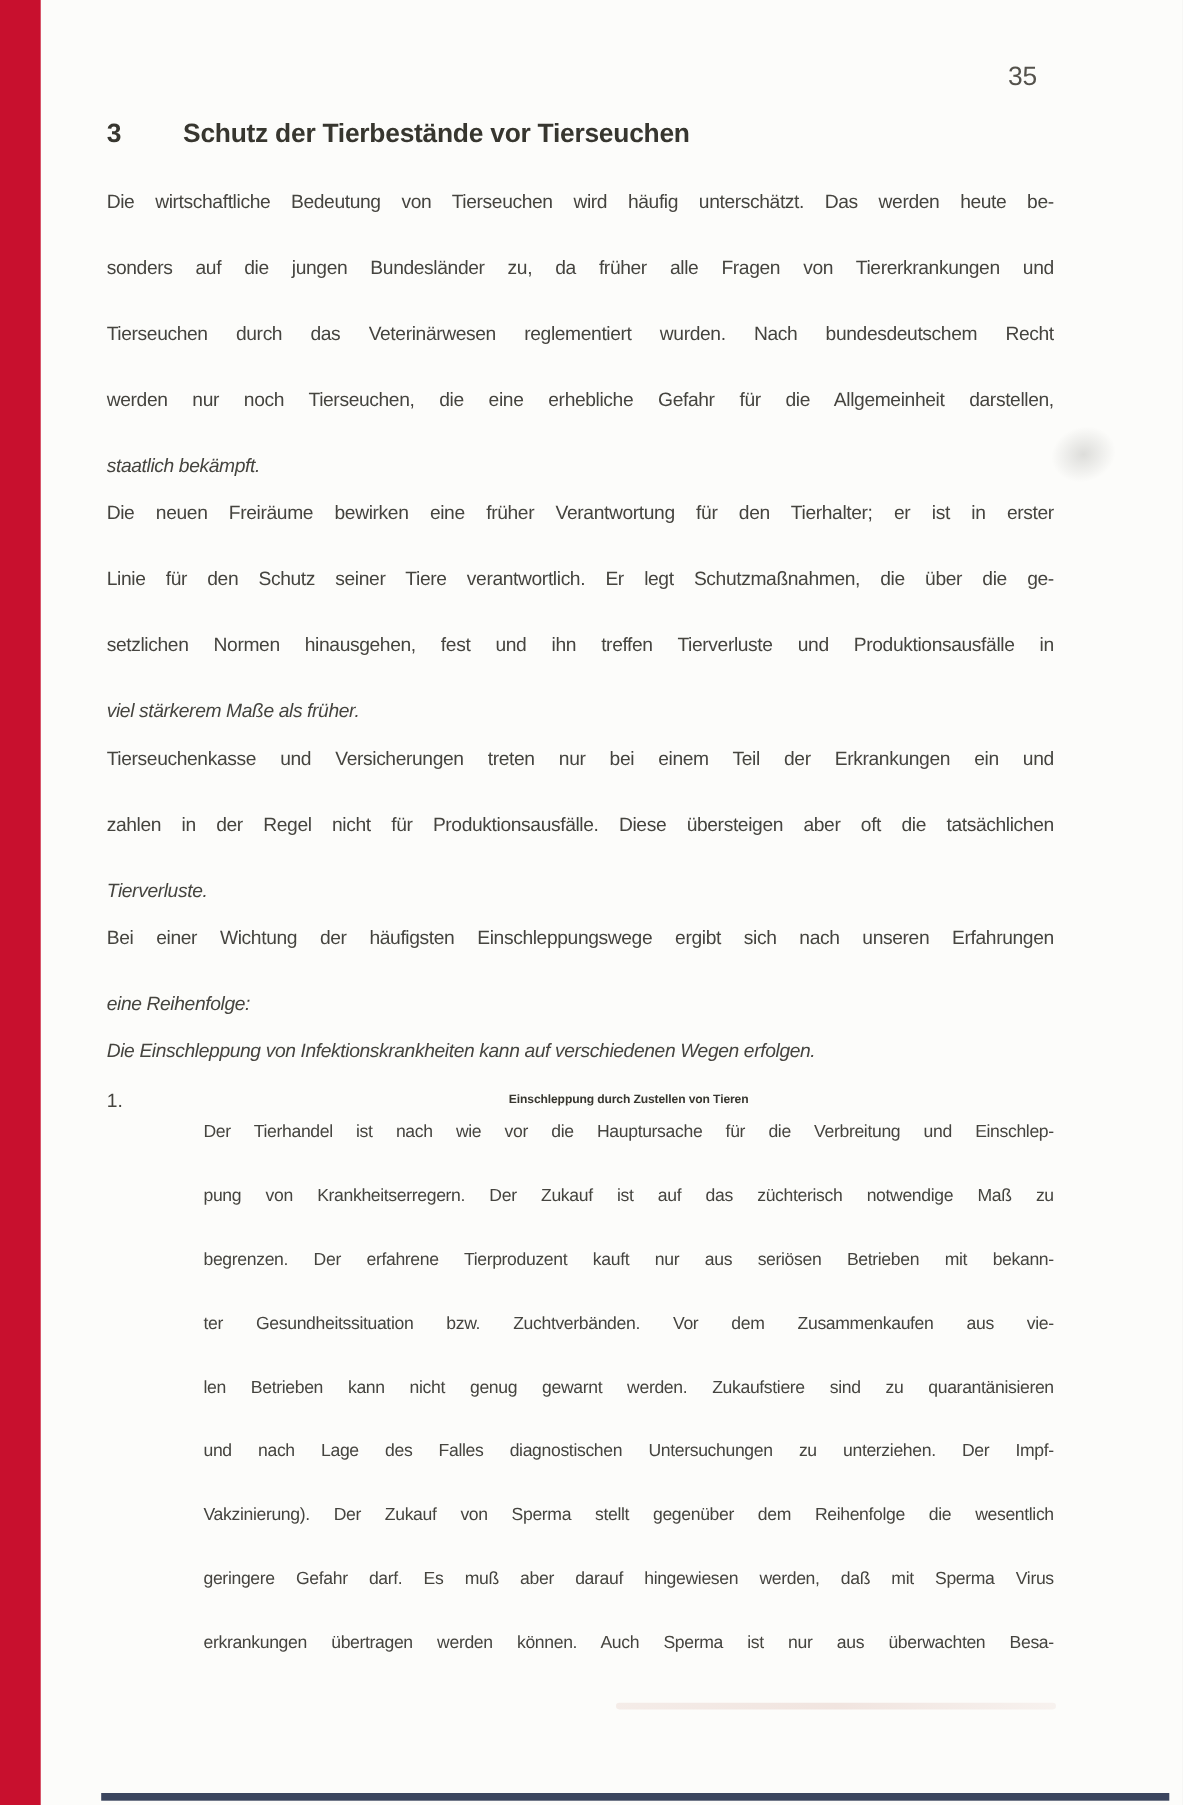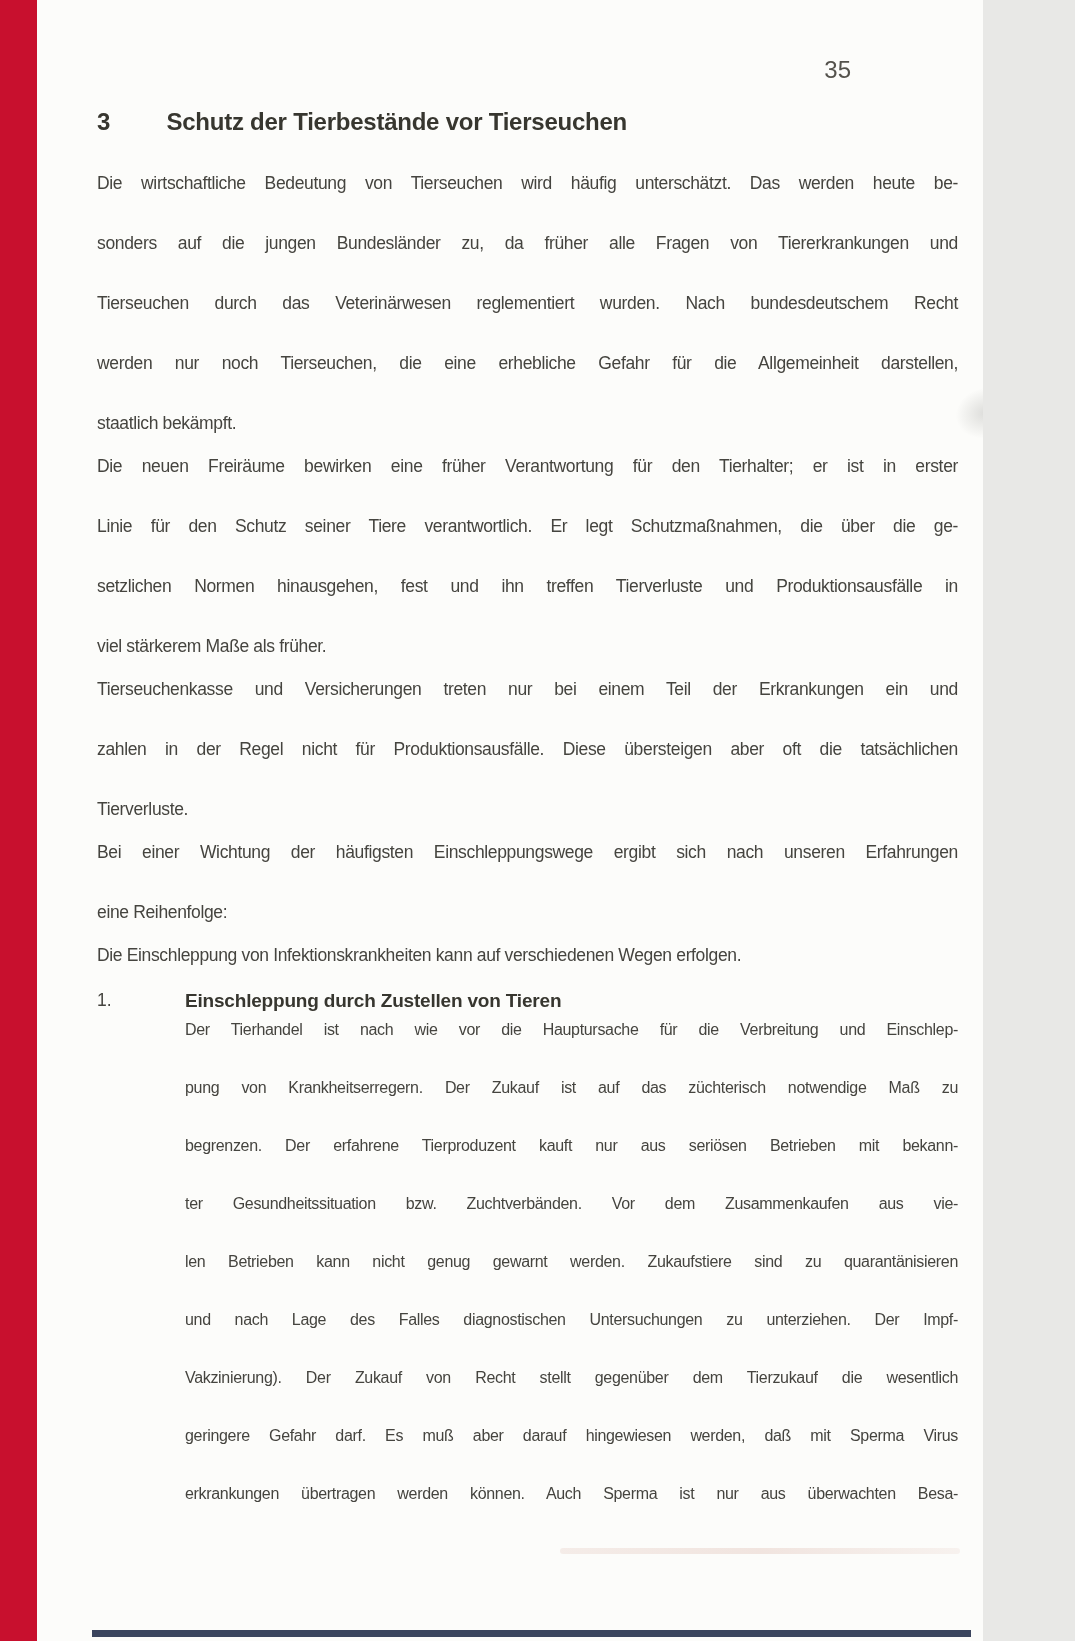--- a/index.html
+++ b/index.html
@@ -2,21 +2,21 @@
 <html><head>
 <meta charset="utf-8">
 <style>
   html,body { margin:0; padding:0; }
   body {
     font-family: "Liberation Sans", "DejaVu Sans", sans-serif;
     background:#e8e8e6;
   }
   .page {
     position:relative;
-    width:983px; height:1641px;
+    width:1075px; height:1641px;
     background:#fcfcfa;
     overflow:hidden;
     color:#45443f;
   }
   .accent-strip {
     position:absolute; left:0; top:0;
     width:37px; height:100%;
     background:#c8102e;
   }
   .page-number {
@@ -33,31 +33,32 @@
   .content {
     position:absolute; top:168px; left:97px; width:861px;
   }
   .para { margin:0 0 13px 0; }
   .line {
     font-size:17.5px; line-height:30px; letter-spacing:-0.02em;
     text-align:justify; white-space:normal;
   }
   
   .line::after { content:""; display:inline-block; width:100%; height:0; }
-  .line.last { text-align:left; }
+  .line.last { text-align:left;font-style:italic; }
   .line.last::after { content:none; }
   .numbered-list { margin-top:16px; }
   .list-item { display:flex; align-items:flex-start; margin:0 0 44px 0; }
   .item-number {
     flex:0 0 88px; font-size:17.5px; line-height:29px; color:#45443f;
   }
   .item-body { flex:1 1 auto; min-width:0; }
   .item-title {
-    font-size:19px; font-weight:bold; line-height:29px; color:#37362f;
+    font-size:11px; font-weight:bold; line-height:29px; color:#37362f;
     letter-spacing:-0.01em;
+    text-align:center;
   }
   .item-body .line { font-size:16px; line-height:29px; }
   .bottom-line {
     position:absolute; left:92px; right:12px; bottom:4px;
     height:7px; background:#2a3550; opacity:0.92;
   }
   .smudge-right {
     position:absolute; left:955px; top:388px; width:60px; height:50px;
     background:radial-gradient(ellipse at center, rgba(110,110,105,0.22), rgba(110,110,105,0) 70%);
     transform:rotate(-18deg);
@@ -113,21 +114,21 @@
         <div class="list-item">
           <div class="item-number">1.</div>
           <div class="item-body">
             <div class="item-title">Einschleppung durch Zustellen von Tieren</div>
             <div class="line">Der Tierhandel ist nach wie vor die Hauptursache für die Verbreitung und Einschlep-</div>
             <div class="line">pung von Krankheitserregern. Der Zukauf ist auf das züchterisch notwendige Maß zu</div>
             <div class="line">begrenzen. Der erfahrene Tierproduzent kauft nur aus seriösen Betrieben mit bekann-</div>
             <div class="line">ter Gesundheitssituation bzw. Zuchtverbänden. Vor dem Zusammenkaufen aus vie-</div>
             <div class="line">len Betrieben kann nicht genug gewarnt werden. Zukaufstiere sind zu quarantänisieren</div>
             <div class="line">und nach Lage des Falles diagnostischen Untersuchungen zu unterziehen. Der Impf-</div>
-            <div class="line">Vakzinierung). Der Zukauf von Recht stellt gegenüber dem Tierzukauf die wesentlich</div>
+            <div class="line">Vakzinierung). Der Zukauf von Sperma stellt gegenüber dem Reihenfolge die wesentlich</div>
             <div class="line">geringere Gefahr darf. Es muß aber darauf hingewiesen werden, daß mit  Sperma Virus</div>
             <div class="line">erkrankungen übertragen werden können. Auch Sperma ist nur aus überwachten Besa-</div>
           </div>
         </div>
       </div>
   </div>
 
   <div class="smudge-right"></div>
   <div class="smudge-bottom"></div>
   <div class="bottom-line"></div>

